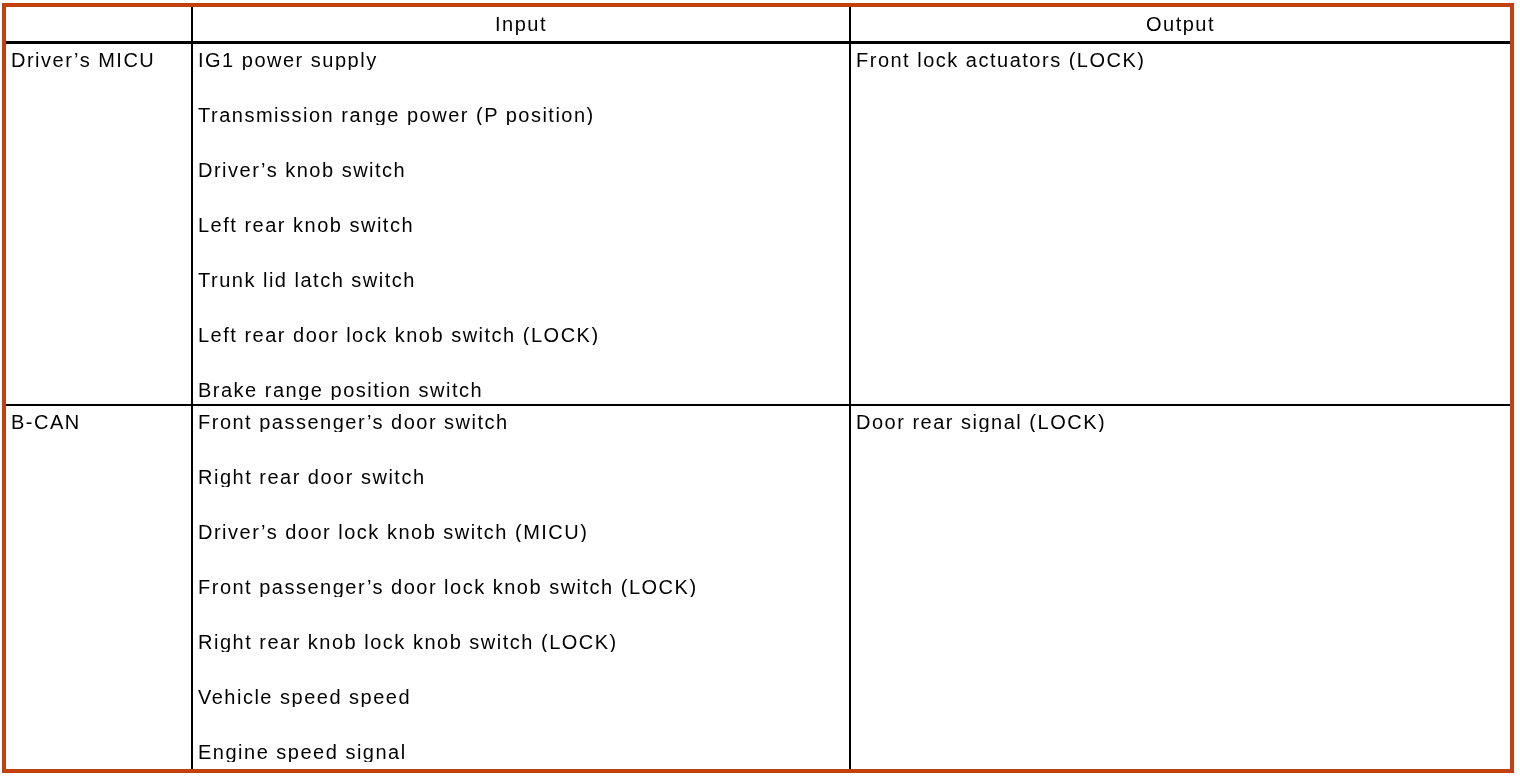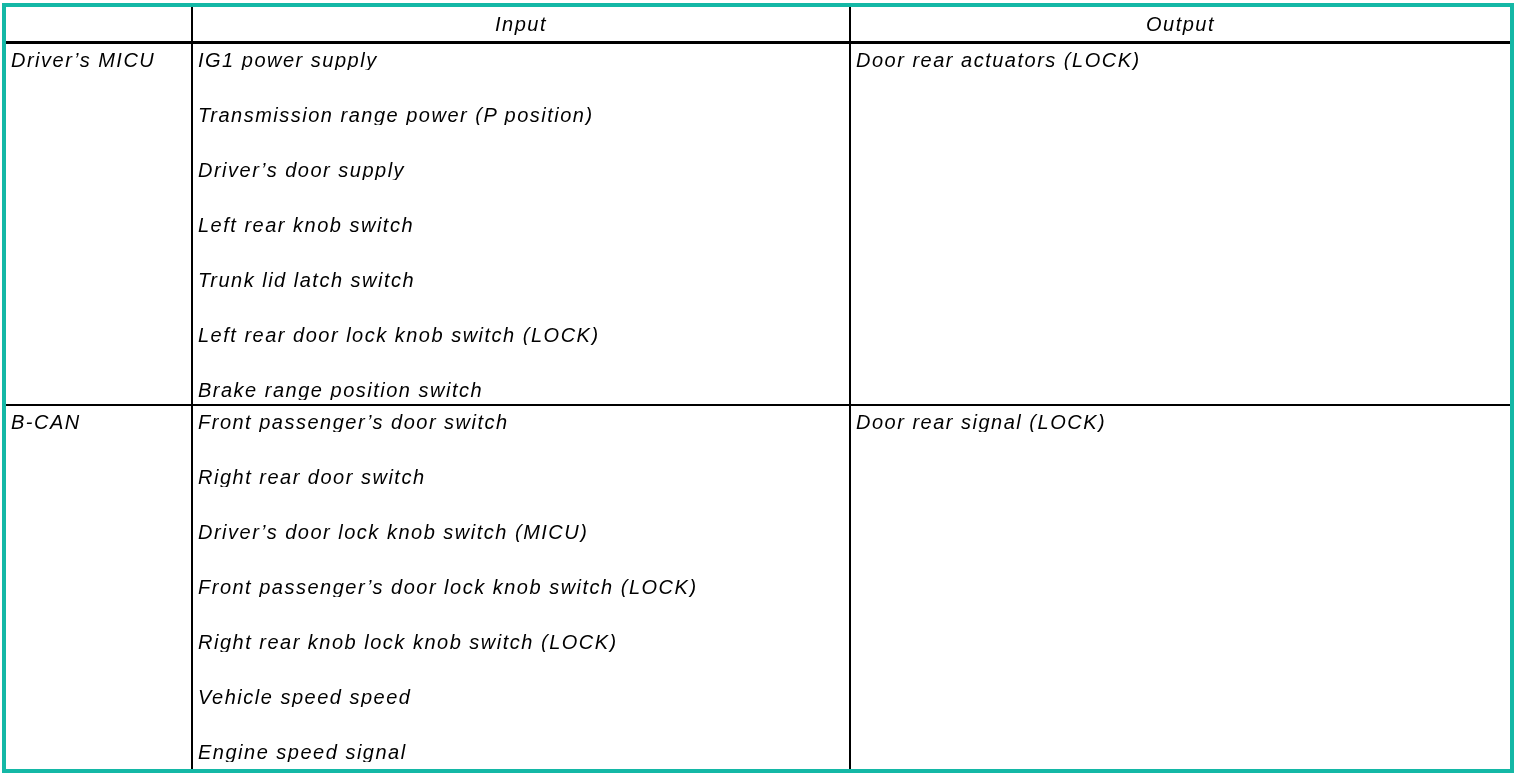--- a/index.html
+++ b/index.html
@@ -12,22 +12,21 @@
     height: 784px;
     overflow: hidden;
     font-family: "Liberation Sans", sans-serif;
     color: #000000;
   }
   table.io-table {
     border-collapse: collapse;
     table-layout: fixed;
     width: 1508px;
     margin: 3px 0 0 2px;
-    border: 4px solid #14b8a6;
-    font-style: italic;
+    border: 4px solid #c2410c;
   }
   col.c1 { width: 188px; }
   col.c2 { width: 658px; }
   col.c3 { width: 662px; }
   th, td {
     border: 2px solid #000000;
     font-size: 20px;
     letter-spacing: 1.5px;
   }
   thead th {
@@ -75,29 +74,29 @@
   </thead>
   <tbody>
     <tr class="data-row-1">
       <td>
         <div class="source-label">Driver’s MICU</div>
       </td>
       <td>
 
       <div class="item">IG1 power supply</div>
           <div class="item">Transmission range power (P position)</div>
-          <div class="item">Driver’s door supply</div>
+          <div class="item">Driver’s knob switch</div>
           <div class="item">Left rear knob switch</div>
           <div class="item">Trunk lid latch switch</div>
           <div class="item">Left rear door lock knob switch (LOCK)</div>
           <div class="item">Brake range position switch</div>
         </td>
       <td>
 
-      <div class="item">Door rear actuators (LOCK)</div>
+      <div class="item">Front lock actuators (LOCK)</div>
         </td>
     </tr>
     <tr class="data-row-2">
       <td>
         <div class="source-label">B-CAN</div>
       </td>
       <td>
 
       <div class="item">Front passenger’s door switch</div>
           <div class="item">Right rear door switch</div>

